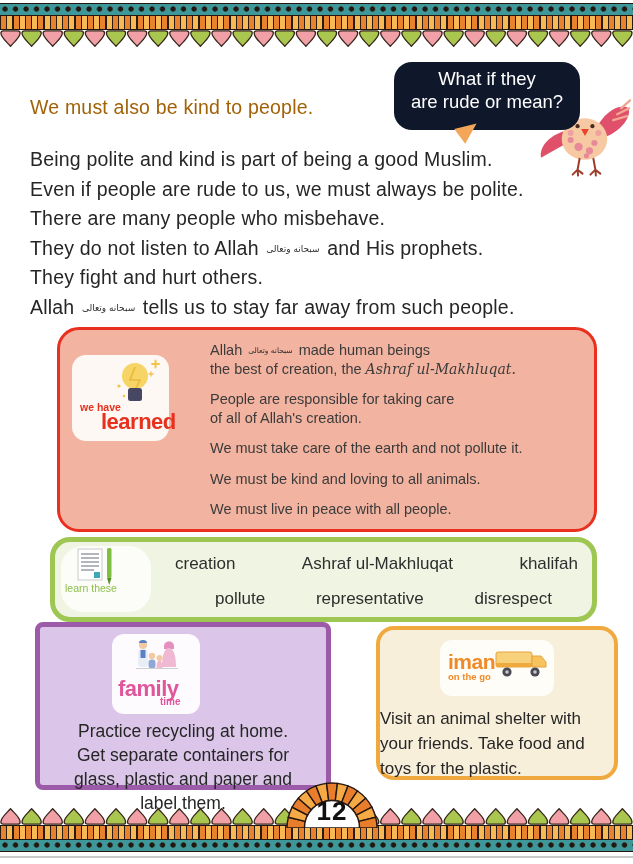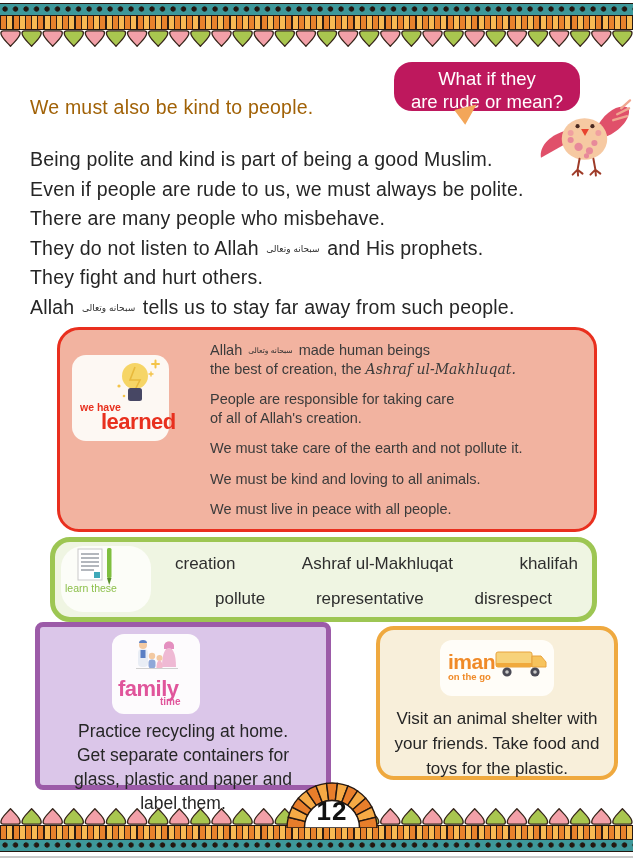--- a/index.html
+++ b/index.html
@@ -22,21 +22,21 @@
 
   
   .intro-line{position:absolute;left:30px;top:96px;font-size:19.5px;color:#a16207;letter-spacing:.2px;}
   .paragraph{position:absolute;left:30px;top:145px;font-size:19.5px;color:#262626;letter-spacing:.2px;}
   .paragraph .pline{line-height:29.5px;white-space:nowrap;}
   .hon{font-size:9px;display:inline-block;line-height:1;vertical-align:middle;margin:0 2px;color:#2e2e2e;
        font-family:"DejaVu Sans", sans-serif;}
   .hon.small{font-size:7.5px;}
 
   
-  .bubble{position:absolute;left:394px;top:62px;width:186px;height:49px;background:#be185d;border-radius:18px;
+  .bubble{position:absolute;left:394px;top:62px;width:186px;height:68px;background:#0f172a;border-radius:18px;
           color:#ffffff;font-size:18.5px;text-align:center;line-height:23px;padding-top:5px;box-sizing:border-box;z-index:3;}
   .bubble-tail{position:absolute;left:62px;bottom:-13px;width:0;height:0;
       border-left:7px solid transparent;border-right:16px solid transparent;border-top:17px solid #f3a659;
       transform:rotate(-14deg);}
   .bird{position:absolute;left:538px;top:98px;width:94px;height:80px;z-index:2;}
 
   
   .lbox{position:absolute;left:57px;top:327px;width:540px;height:205px;background:#f2b3a0;
         border:3.6px solid #e92f1e;border-radius:22px;box-sizing:border-box;}
   .lbadge{position:absolute;left:12px;top:25px;width:97px;height:86px;background:#fdf8f3;border-radius:14px;
@@ -65,21 +65,21 @@
   .fbadge .t1{position:absolute;left:6px;top:42px;color:#e0559b;font-size:22px;font-weight:bold;letter-spacing:-.5px;}
   .fbadge .t2{position:absolute;left:48px;top:62px;color:#e0559b;font-size:10px;font-weight:bold;}
   .fbox .btext{position:absolute;left:0;top:92px;width:100%;text-align:center;font-size:17.5px;line-height:24px;color:#262626;}
 
   .ibox{position:absolute;left:376px;top:626px;width:242px;height:154px;background:#f8efda;
         border:4px solid #efa93f;border-radius:18px;box-sizing:border-box;}
   .ibadge{position:absolute;left:60px;top:10px;width:114px;height:56px;background:#fffdf8;border-radius:12px;}
   .ibadge .t1{position:absolute;left:8px;top:10px;color:#f08a28;font-size:21px;font-weight:bold;letter-spacing:-.5px;}
   .ibadge .t2{position:absolute;left:8px;top:31px;color:#f08a28;font-size:9.5px;font-weight:bold;}
   .ibadge svg{position:absolute;right:4px;top:8px;width:56px;height:34px;}
-  .ibox .btext{position:absolute;left:0;top:76px;width:100%;text-align:center;font-size:17px;line-height:25px;color:#262626;}
+  .ibox .btext{position:absolute;left:0;top:76px;width:100%;text-align:left;font-size:17px;line-height:25px;color:#262626;}
 
   
   .arch{position:absolute;left:284px;top:776px;width:96px;height:52px;z-index:3;}
   .arch-num{position:absolute;left:284px;top:796px;width:96px;text-align:center;z-index:4;
             font-size:26px;font-weight:bold;color:#111;letter-spacing:1px;}
 </style>
 </head>
 <body>
 
 <div class="page">

